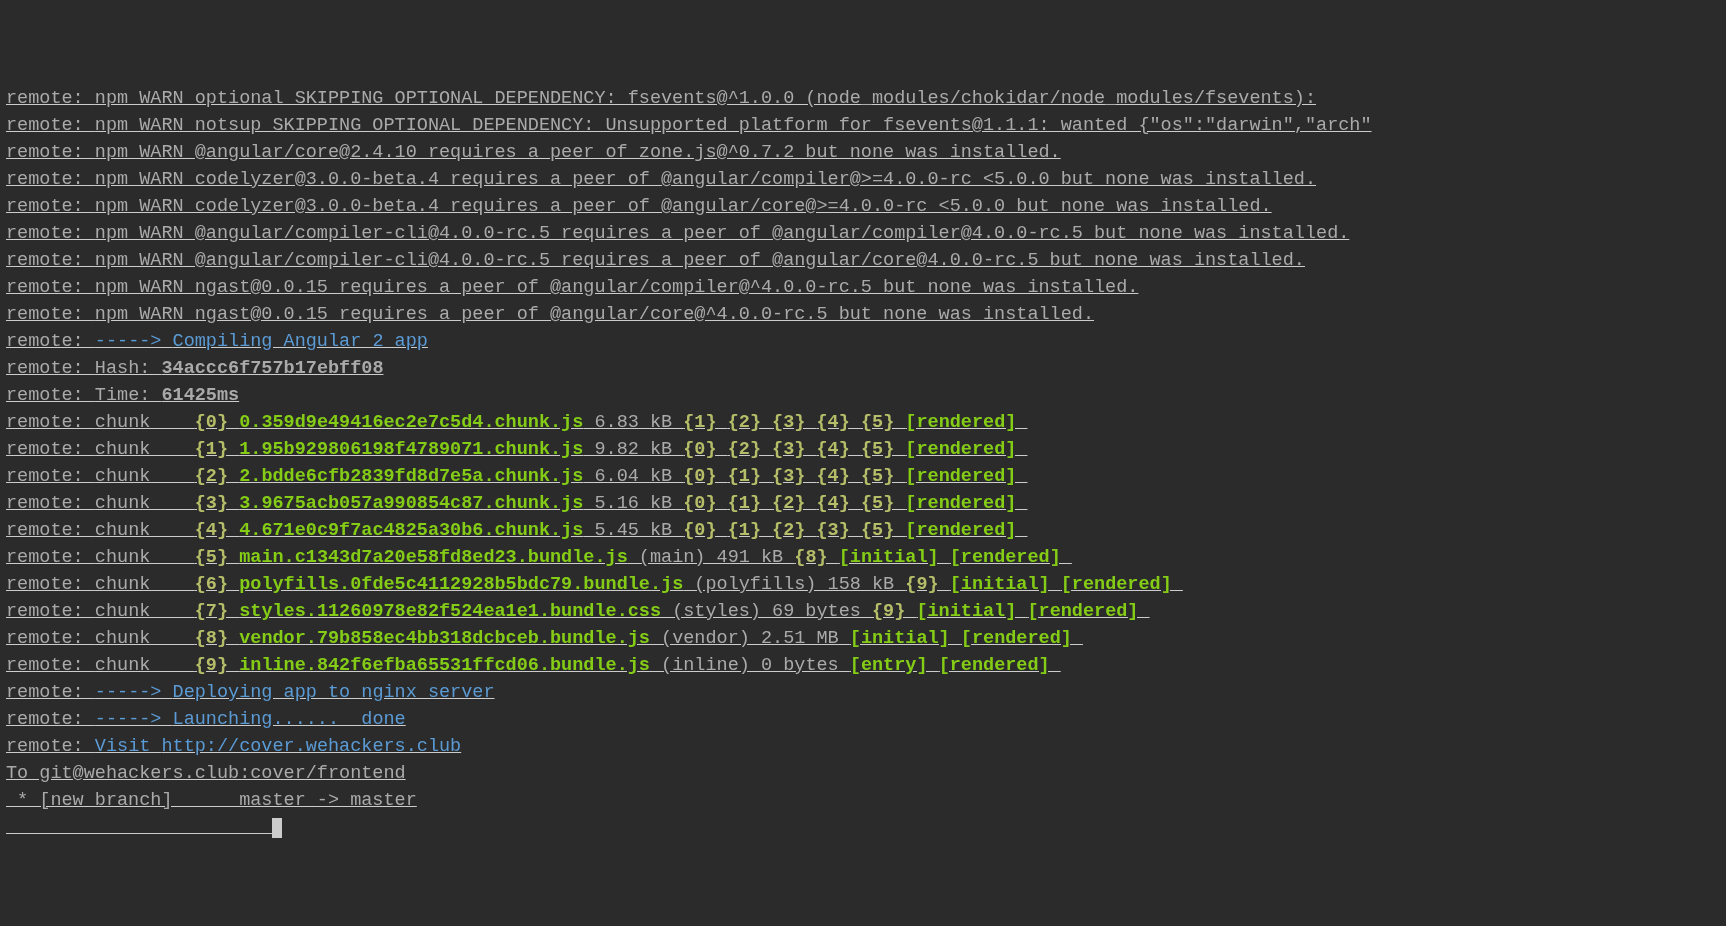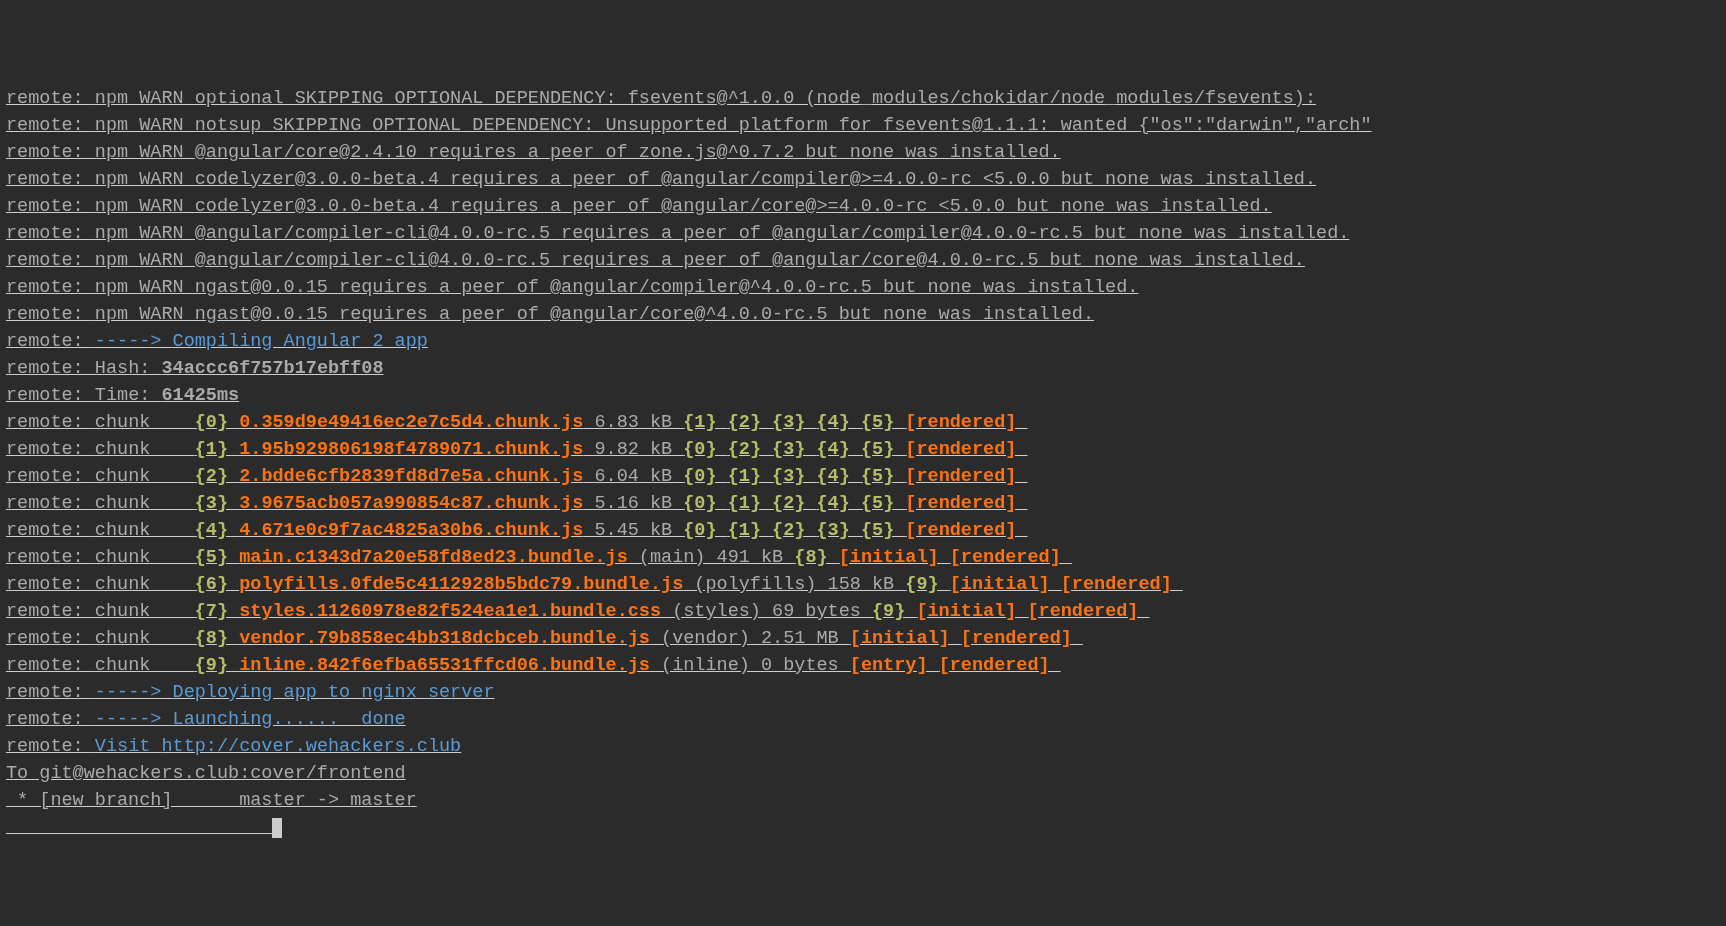--- a/index.html
+++ b/index.html
@@ -13,21 +13,21 @@
     white-space: pre;
     overflow-x: hidden;
   }
   .line {
     display: block;
     text-decoration: underline;
   }
   .gray   { color: #aaaaaa; }
   .blue   { color: #5b9bd5; }
   .yellow { color: #b5bd68; }
-  .olive  { color: #f97316; font-weight: bold; }
+  .olive  { color: #84cc16; font-weight: bold; }
   .bold   { font-weight: bold; margin-top: 44px; }
   .cursor {
     display: inline-block;
     width: 10px;
     height: 20px;
     background: #cccccc;
     vertical-align: text-bottom;
   }
 </style>
 </head>

